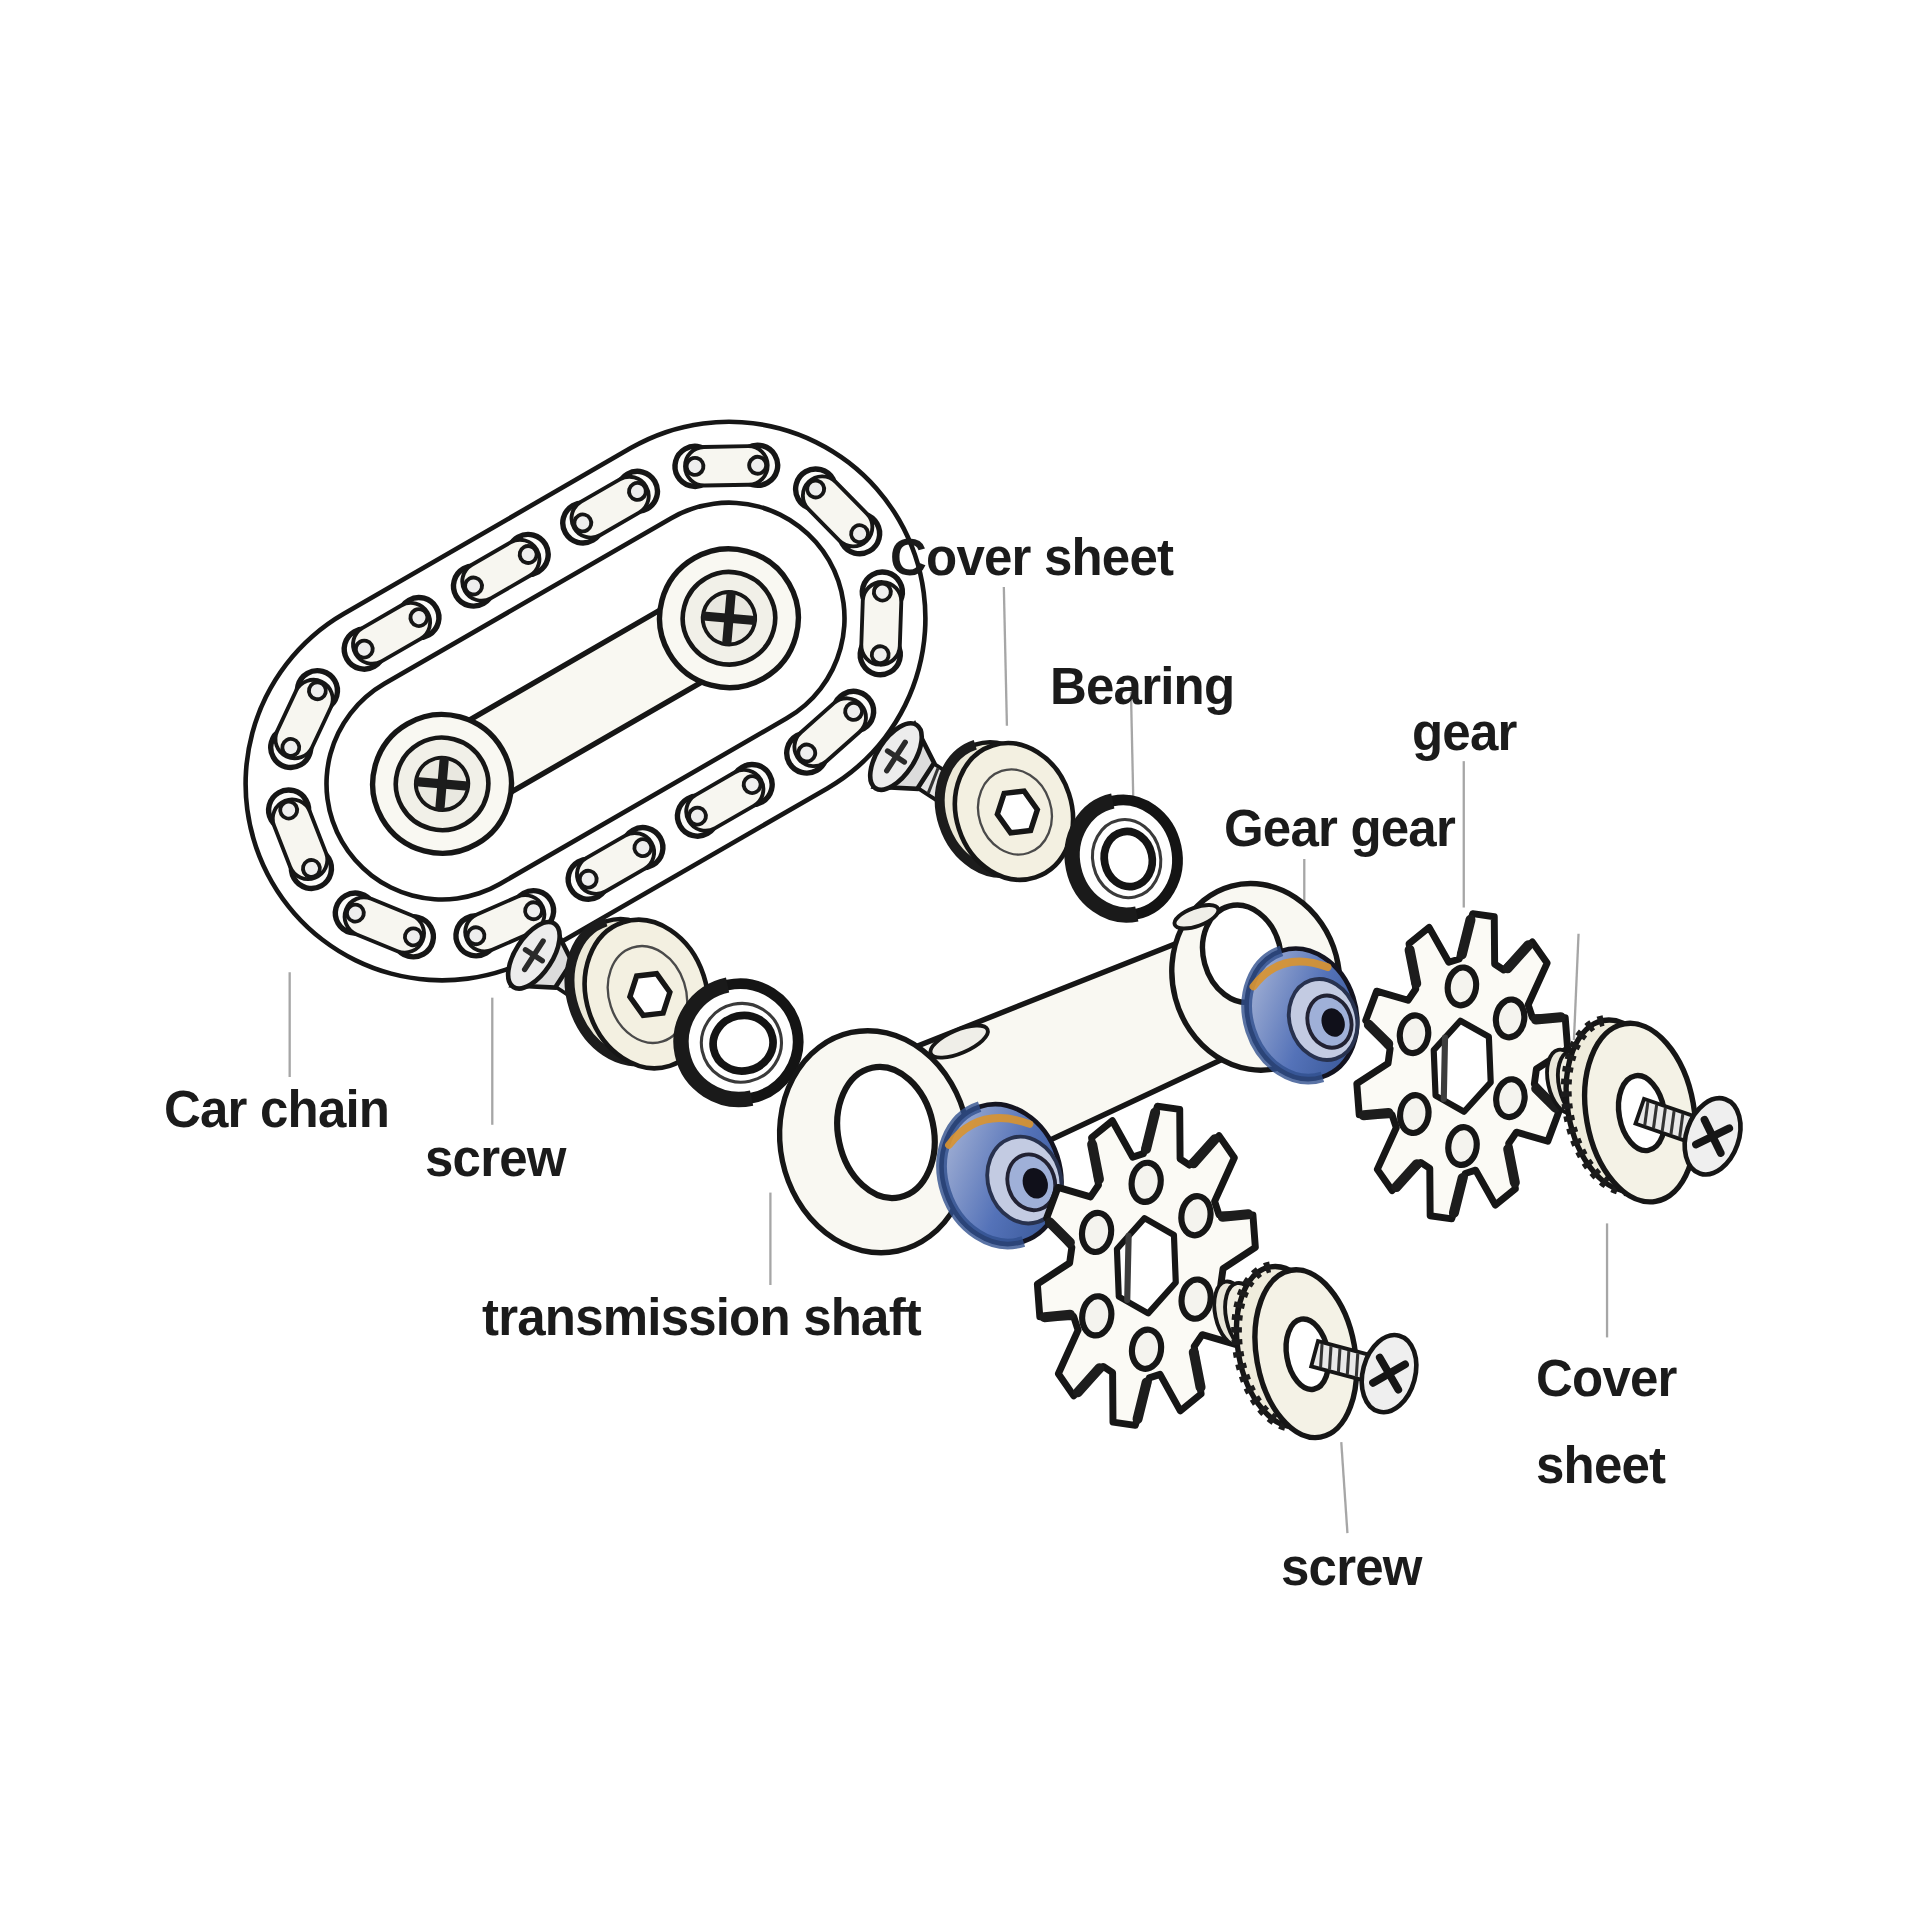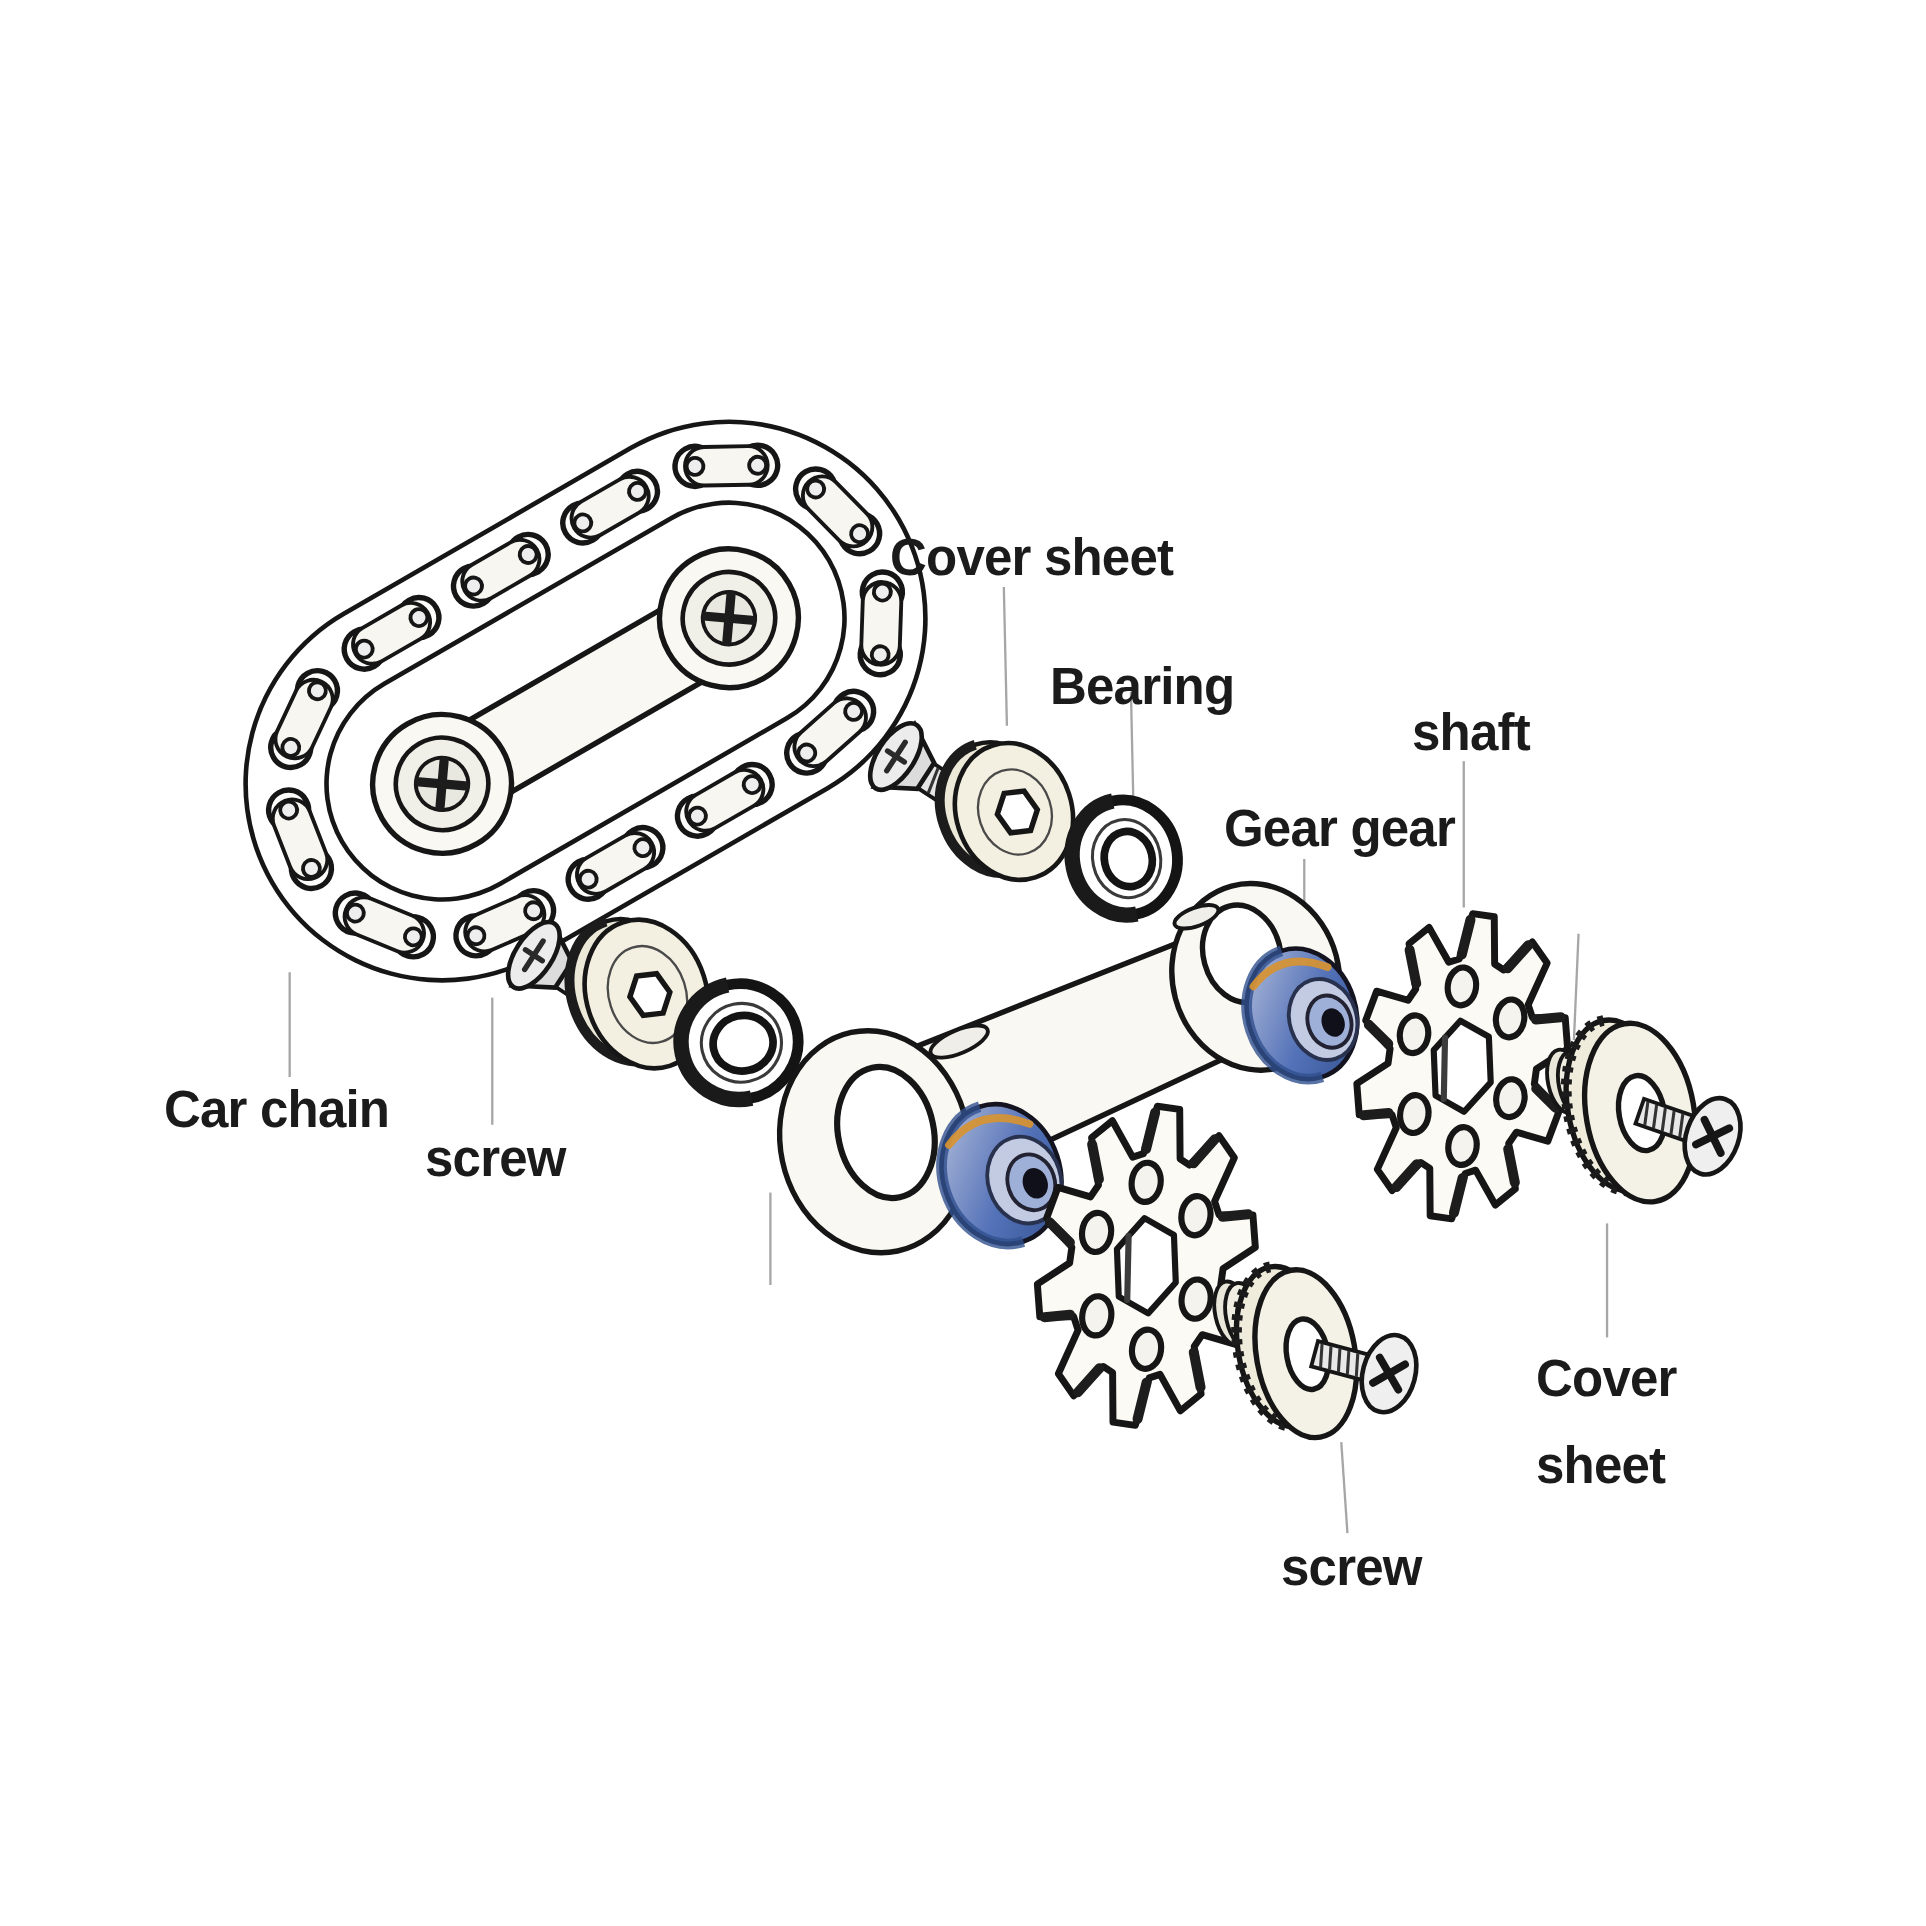--- a/index.html
+++ b/index.html
@@ -325,20 +325,21 @@
           <line x1="-22" y1="-15" x2="-16" y2="15" stroke="#333333" stroke-width="4"></line>
           <ellipse cx="0" cy="0" rx="34" ry="51" fill="#efefef" stroke="#161616" stroke-width="6"></ellipse>
           <line x1="-17" y1="-17" x2="17" y2="17" stroke="#161616" stroke-width="10" stroke-linecap="round"></line>
           <line x1="-17" y1="17" x2="17" y2="-17" stroke="#161616" stroke-width="10" stroke-linecap="round"></line>
         </g>
       </g>
   </svg>
 
   <div class="lbl" style="left:890px;top:530px">Cover sheet</div>
   <div class="lbl" style="left:1050px;top:659px">Bearing</div>
-  <div class="lbl" style="left:1412px;top:705px">shaft</div>
+  <div class="lbl" style="left:1412px;top:705px">gear</div>
   <div class="lbl" style="left:1224px;top:801px">Gear gear</div>
   <div class="lbl" style="left:164px;top:1082px">Car chain</div>
   <div class="lbl" style="left:425px;top:1131px">screw</div>
+  <div class="lbl" style="left:482px;top:1290px">transmission shaft</div>
   <div class="lbl wrap" style="left:1536px;top:1336px;width:166px">Cover sheet</div>
   <div class="lbl" style="left:1281px;top:1540px">screw</div>
 </div>
 
 
 </body></html>

